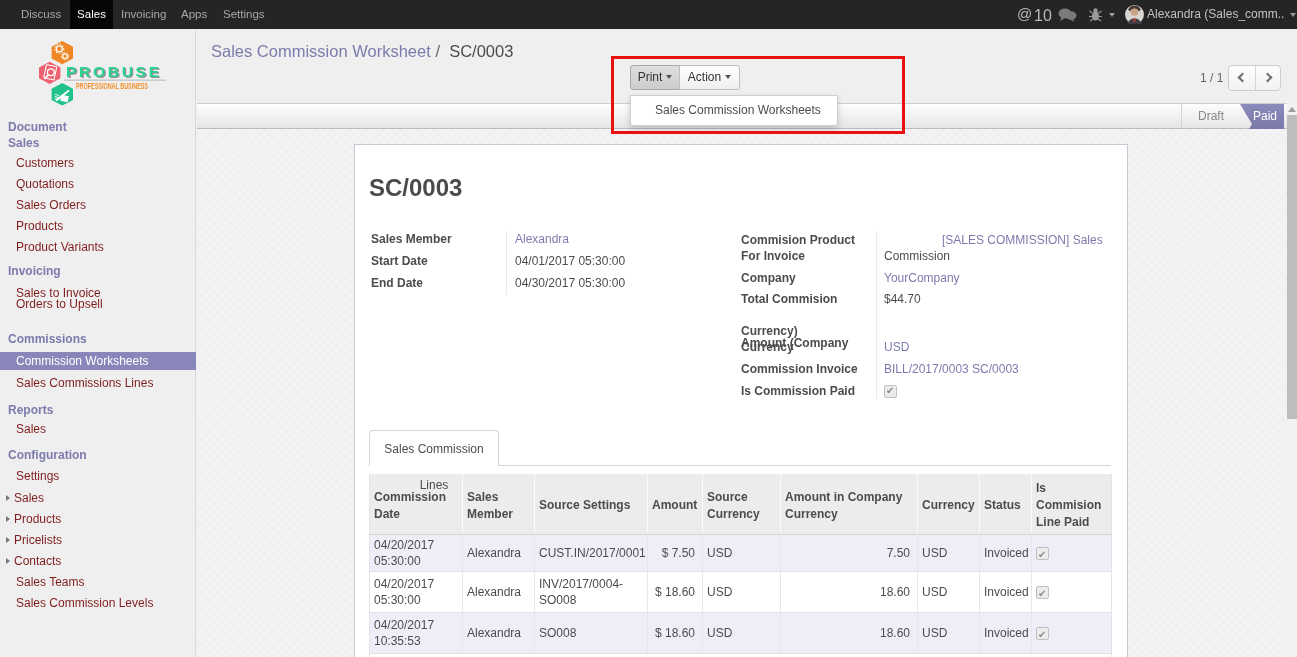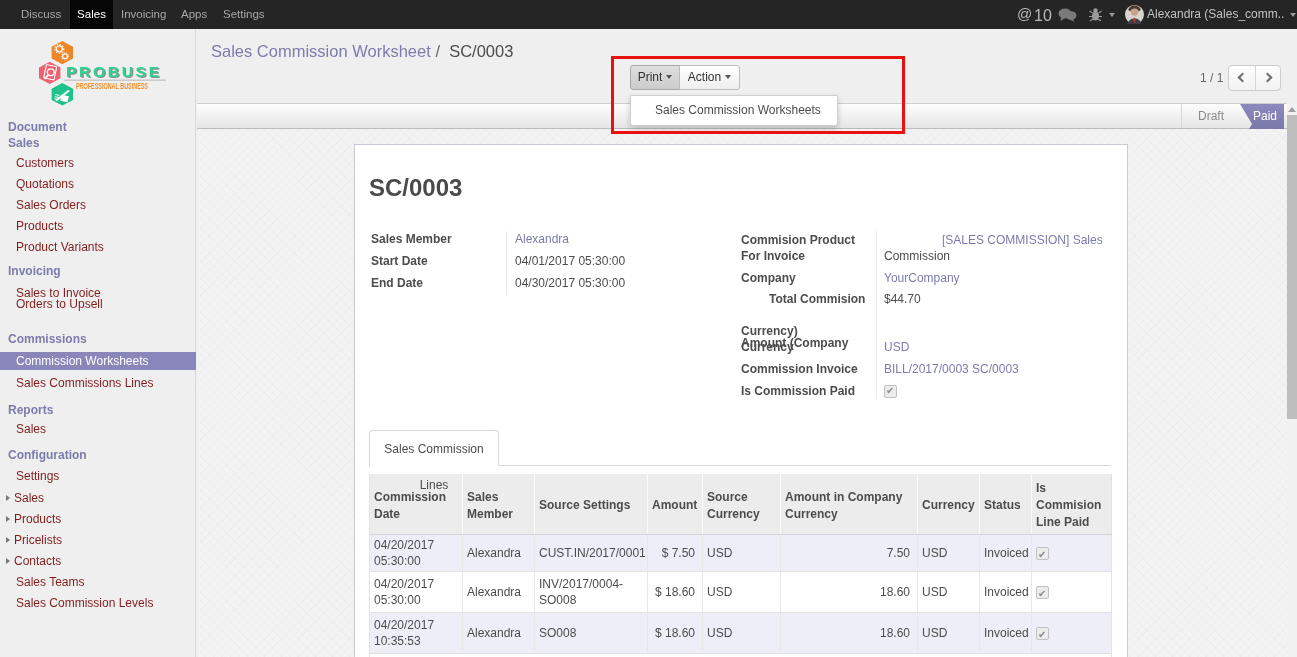--- a/index.html
+++ b/index.html
@@ -198,21 +198,21 @@
   <div class="flabel" style="left:16px; top:108px;">Start Date</div>
   <div class="flabel" style="left:16px; top:130px;">End Date</div>
   <div class="vline" style="left:151px; top:86px; height:64px;"></div>
   <a class="fval" style="left:160px; top:86px;">Alexandra</a>
   <div class="fval" style="left:160px; top:108px;">04/01/2017 05:30:00</div>
   <div class="fval" style="left:160px; top:130px;">04/30/2017 05:30:00</div>
 
   <div class="flabel" style="left:386px; top:87px;">Commision Product</div>
   <div class="flabel" style="left:386px; top:103px;">For Invoice</div>
   <div class="flabel" style="left:386px; top:125px;">Company</div>
-  <div class="flabel" style="left:386px; top:146px;margin-left:28px;">Total Commision</div>
+  <div class="flabel" style="left:386px; top:146px;">Total Commision</div>
   <div class="flabel" style="left:386px; top:162px;margin-top:28px;">Amount (Company</div>
   <div class="flabel" style="left:386px; top:178px;">Currency)</div>
   <div class="flabel" style="left:386px; top:194px;">Currency</div>
   <div class="flabel" style="left:386px; top:216px;">Commission Invoice</div>
   <div class="flabel" style="left:386px; top:238px;">Is Commission Paid</div>
   <div class="vline" style="left:521px; top:86px; height:168px;"></div>
   <a class="fval" style="left:547px; top:87px;margin-left:40px;">[SALES COMMISSION] Sales</a>
   <div class="fval" style="left:529px; top:103px;">Commission</div>
   <a class="fval" style="left:529px; top:125px;">YourCompany</a>
   <div class="fval" style="left:529px; top:146px;">$44.70</div>

